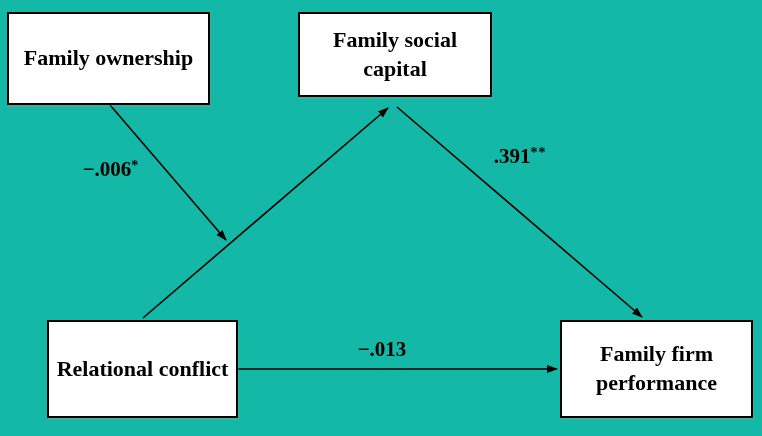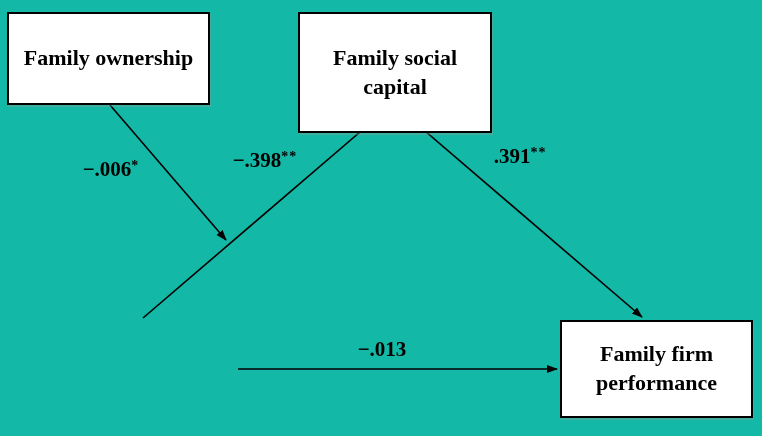--- a/index.html
+++ b/index.html
@@ -34,21 +34,21 @@
     align-items: center;
     justify-content: center;
     text-align: center;
     font-size: 22px;
     line-height: 1.3;
   }
   .node .node-label {
     white-space: pre-line;
   }
   .node-family-ownership      { left: 7px;   top: 12px;  width: 203px; height: 93px; }
-  .node-family-social-capital { left: 298px; top: 12px;  width: 194px; height: 121px; }
+  .node-family-social-capital { left: 298px; top: 12px;  width: 194px; height: 85px; }
   .node-relational-conflict   { left: 47px;  top: 320px; width: 191px; height: 98px; }
   .node-family-firm-performance { left: 560px; top: 320px; width: 193px; height: 98px; }
   .coef {
     position: absolute;
     transform: translate(-50%, -50%);
     font-size: 21px;
     white-space: nowrap;
   }
   .coef sup {
     font-size: 14px;
@@ -80,33 +80,33 @@
 
   <div class="node node-family-ownership">
     <span class="node-label">Family ownership</span>
   </div>
 
   <div class="node node-family-social-capital">
     <span class="node-label">Family social
 capital</span>
   </div>
 
+  <div class="node node-relational-conflict">
+    <span class="node-label">Relational conflict</span>
+  </div>
 
   <div class="node node-family-firm-performance">
     <span class="node-label">Family firm
 performance</span>
   </div>
 
   <div class="coef coef-ownership">
     <span>−.006</span><sup>*</sup>
   </div>
 
-  <div class="coef coef-to-capital">
-    <span>−.398</span><sup>**</sup>
-  </div>
 
   <div class="coef coef-to-perf">
     <span>.391</span><sup>**</sup>
   </div>
 
   <div class="coef coef-direct">
     <span>−.013</span><sup></sup>
   </div>
 
 </div>

